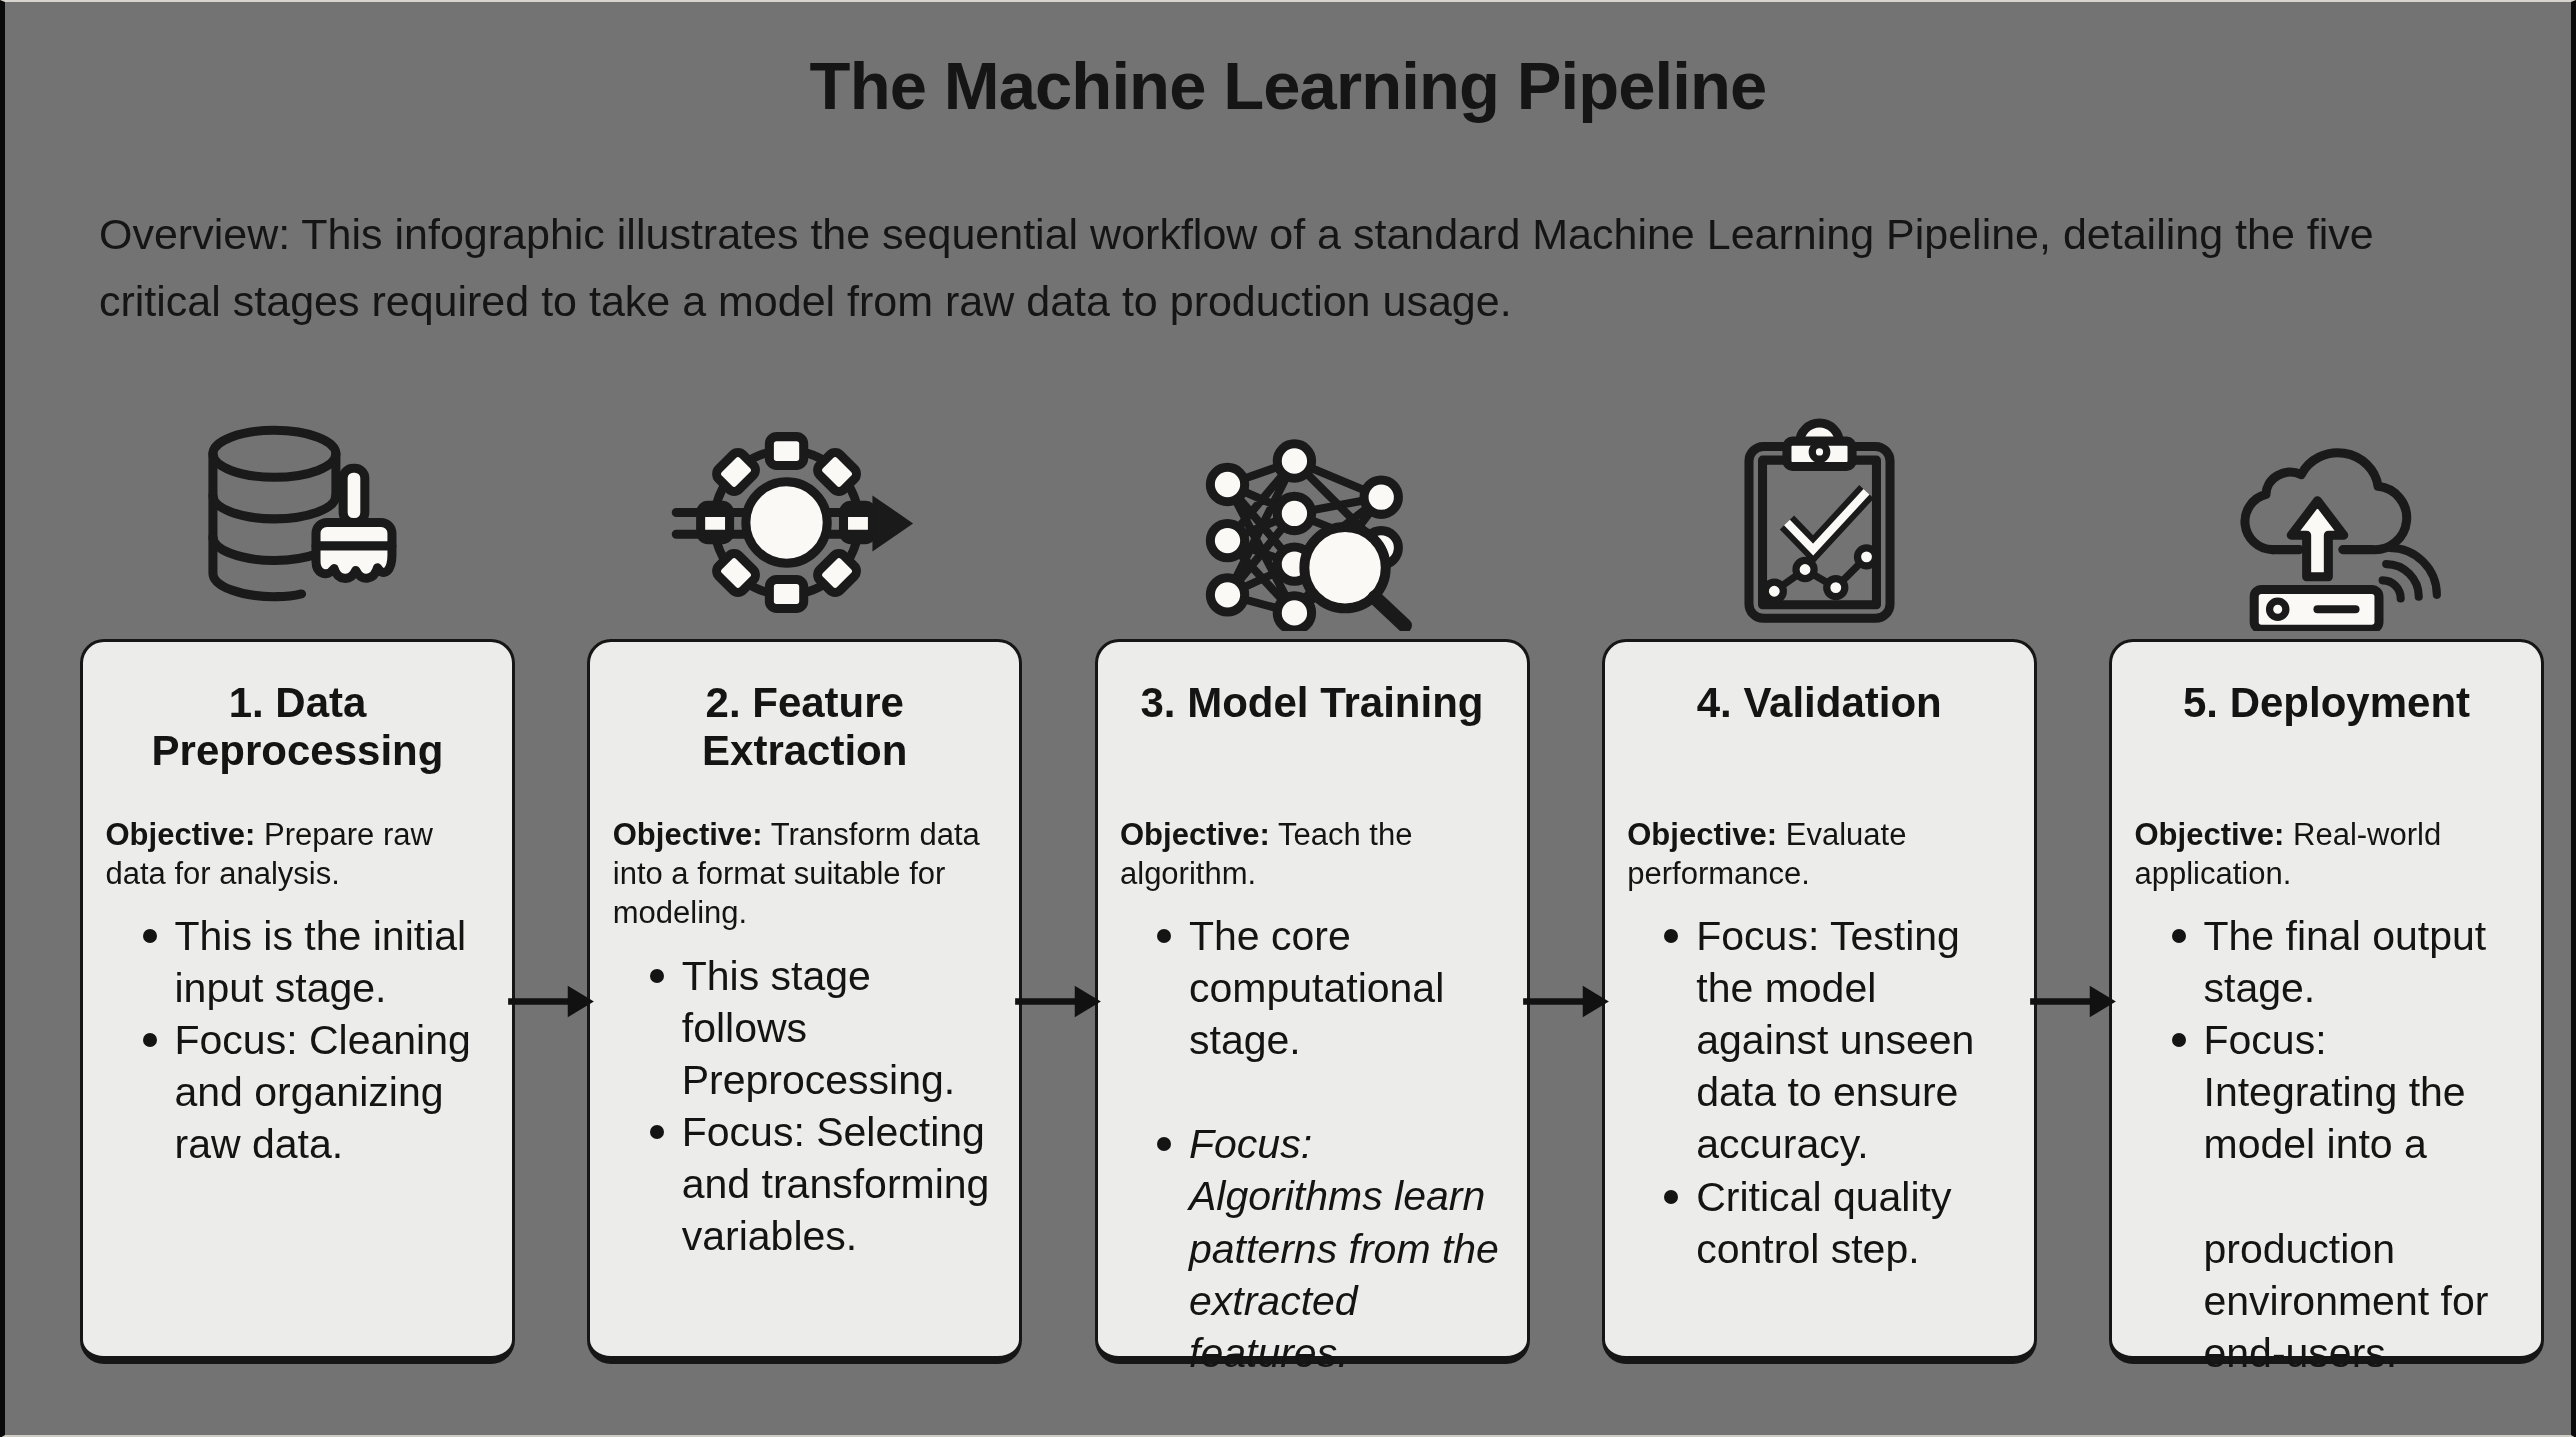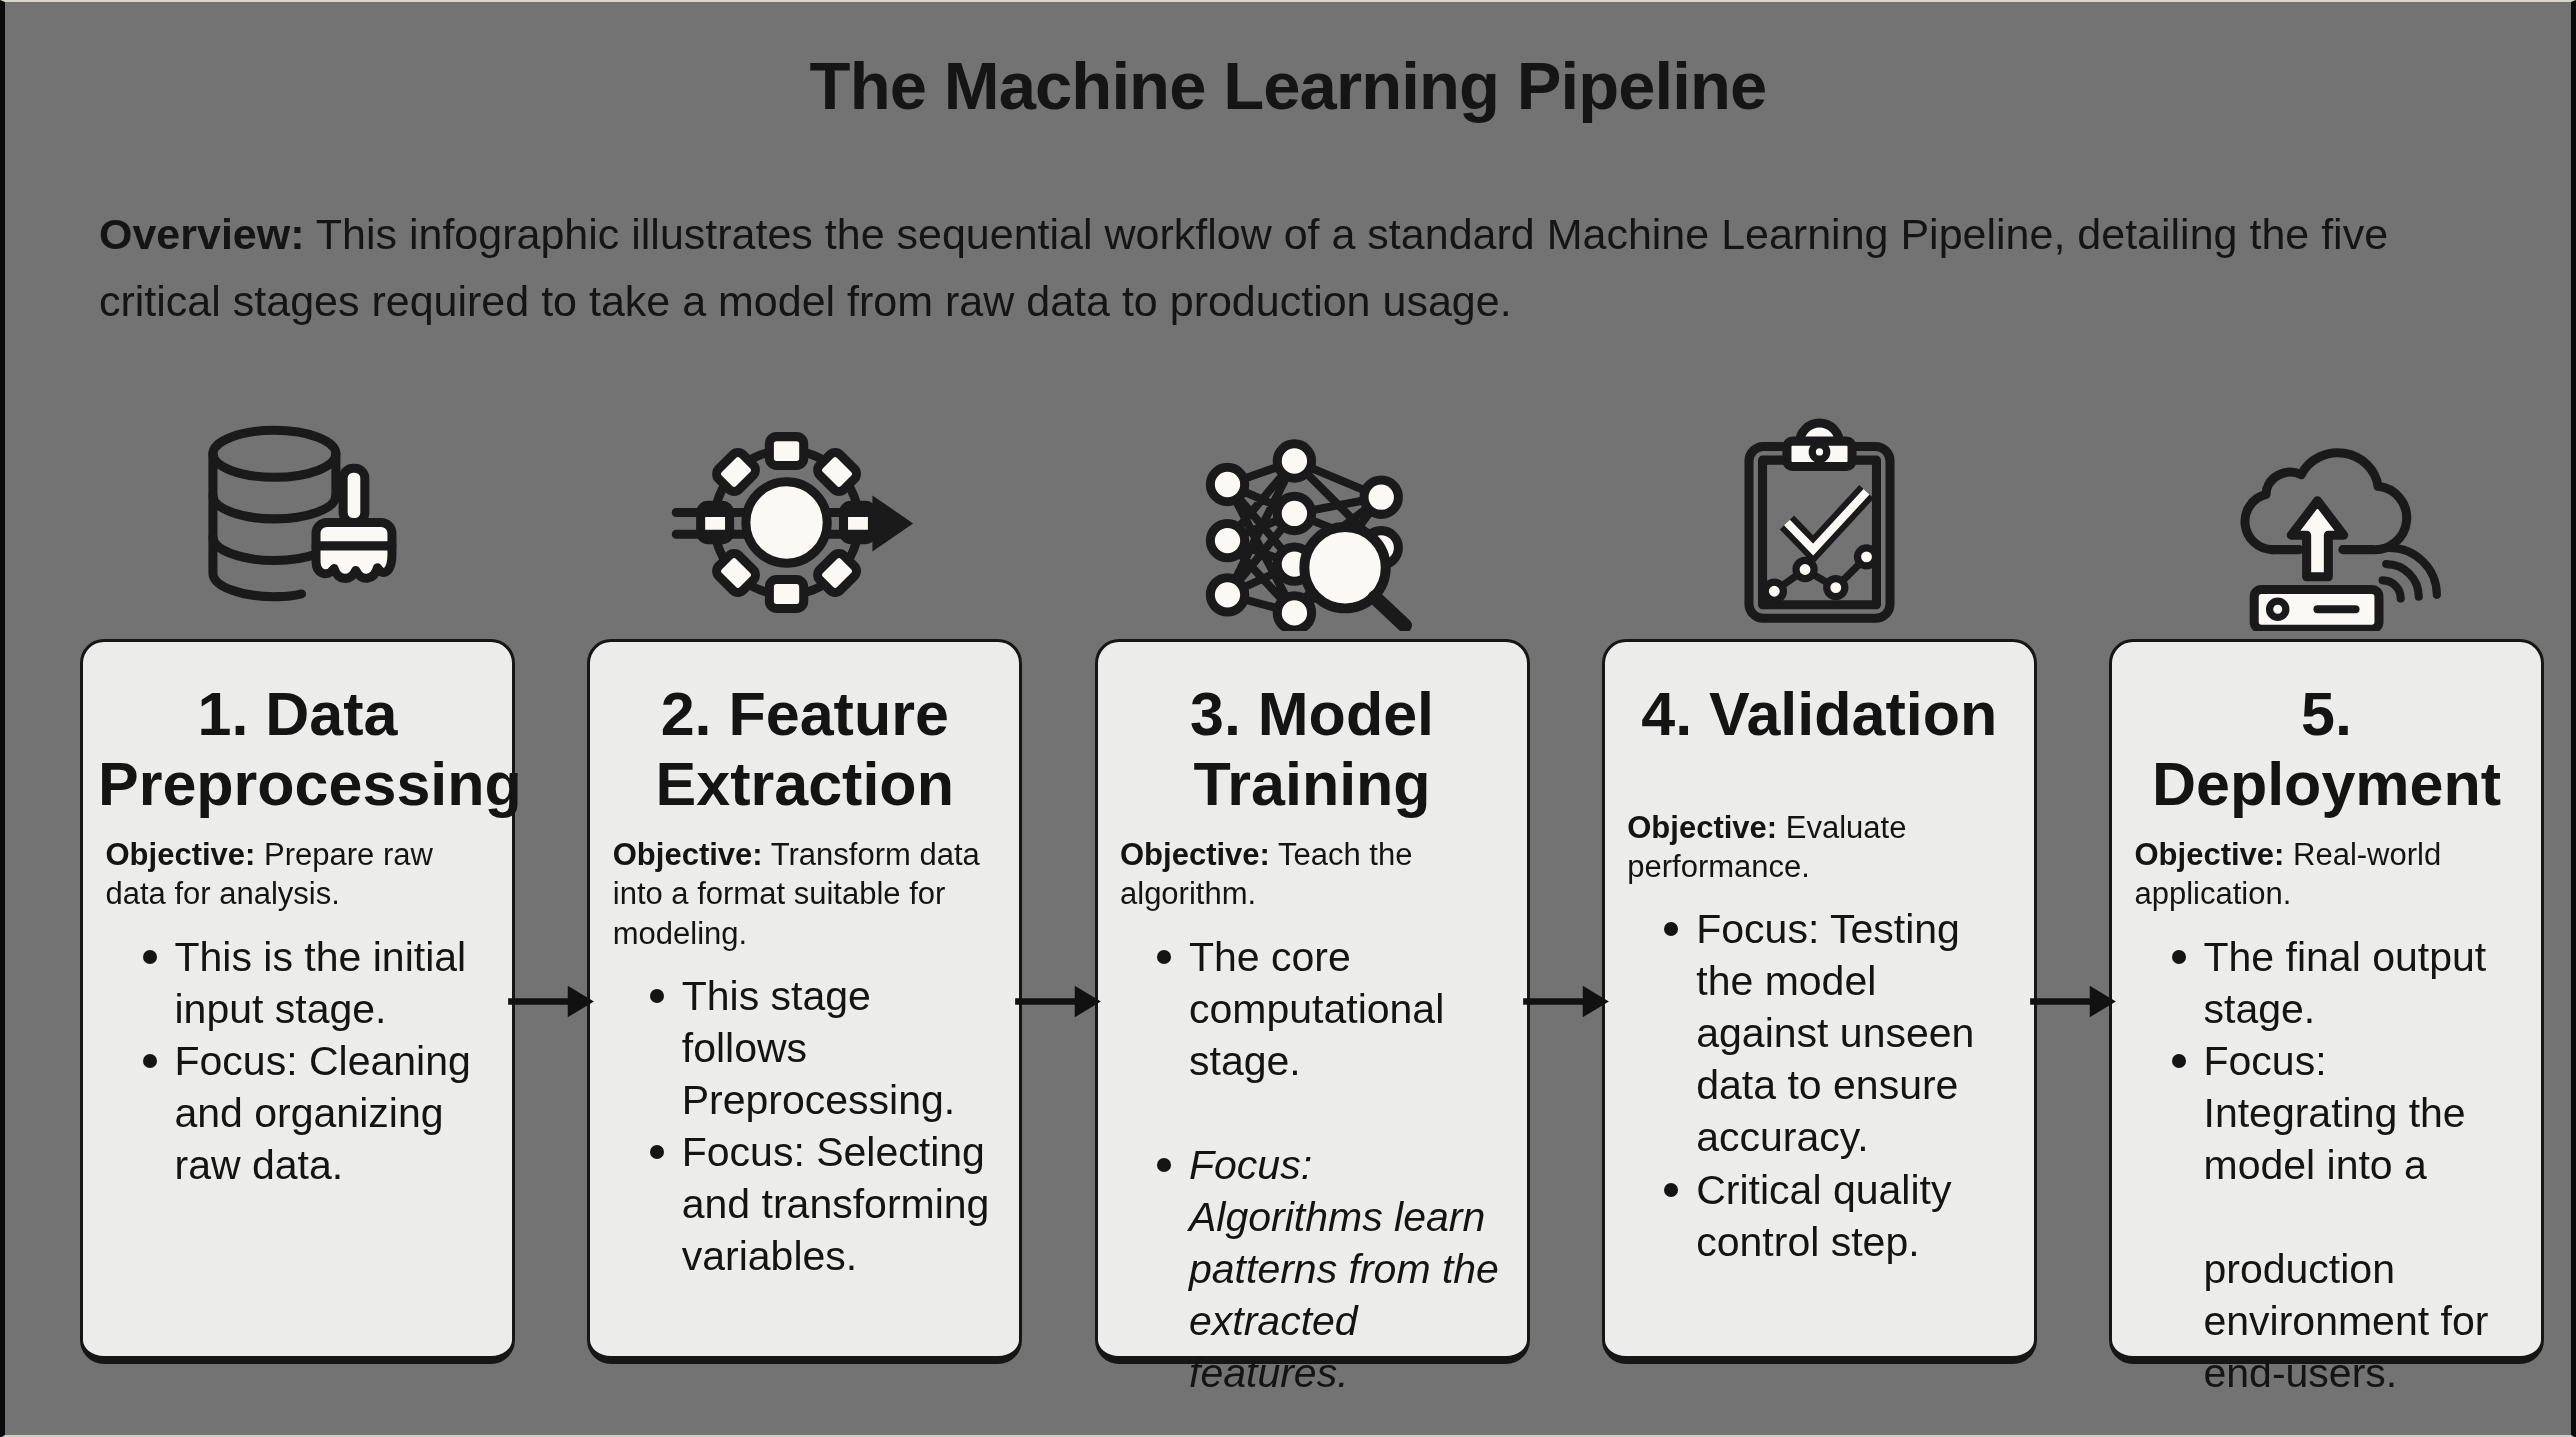--- a/index.html
+++ b/index.html
@@ -10,34 +10,34 @@
     border-left:5.6px solid #0a0a0a; border-right:5.6px solid #0a0a0a;
     border-top:2.8px solid #d8d5cf; border-bottom:3.7px solid #cfccc6;
   }
   .main-title {
     margin:0; padding-top:45px; text-align:center;
     font-size:67px; font-weight:bold; letter-spacing:-0.9px; color:#151515;
   }
   .overview {
     margin:77px 86px 0 94px; font-size:43px; line-height:1.55; color:#151515;
   }
-  .overview b { font-weight:bold; }
+  .overview b { font-weight:normal; }
   .pipeline { position:absolute; left:75px; top:404px; width:2464px; height:964px; }
   .cols { display:flex; justify-content:space-between; }
   .col { width:435px; display:flex; flex-direction:column; align-items:center; }
   .icon-box { height:225px; margin-bottom:7.5px; display:flex; align-items:flex-end; justify-content:center; }
   .icon { height:217px; width:auto; }
   .card {
     box-sizing:border-box; width:435px; height:725px;
     background:#ECECEA; border:3.7px solid #161616; border-bottom-width:8.4px;
     border-radius:24px; padding:37px 22.5px 0;
   }
   .stage-title {
-    margin:0 -7.5px 15px; min-height:114px;
-    font-size:61px; line-height:1.16; font-weight:bold; text-align:center;
+    margin:0 -7.5px 22px; min-height:114px;
+    font-size:42px; line-height:1.16; font-weight:bold; text-align:center;
   }
   .objective { margin:0 0 17px; font-size:31px; line-height:1.27; }
   .objective b { font-weight:bold; }
   .bullets {
     margin:0; padding:0 0 0 37px; list-style:none;
     font-size:41px; line-height:1.27;
   }
   .bullets li { position:relative; padding-left:32px; white-space:pre-line; }
   .bullets li::before {
     content:""; position:absolute; left:0; top:19px;

